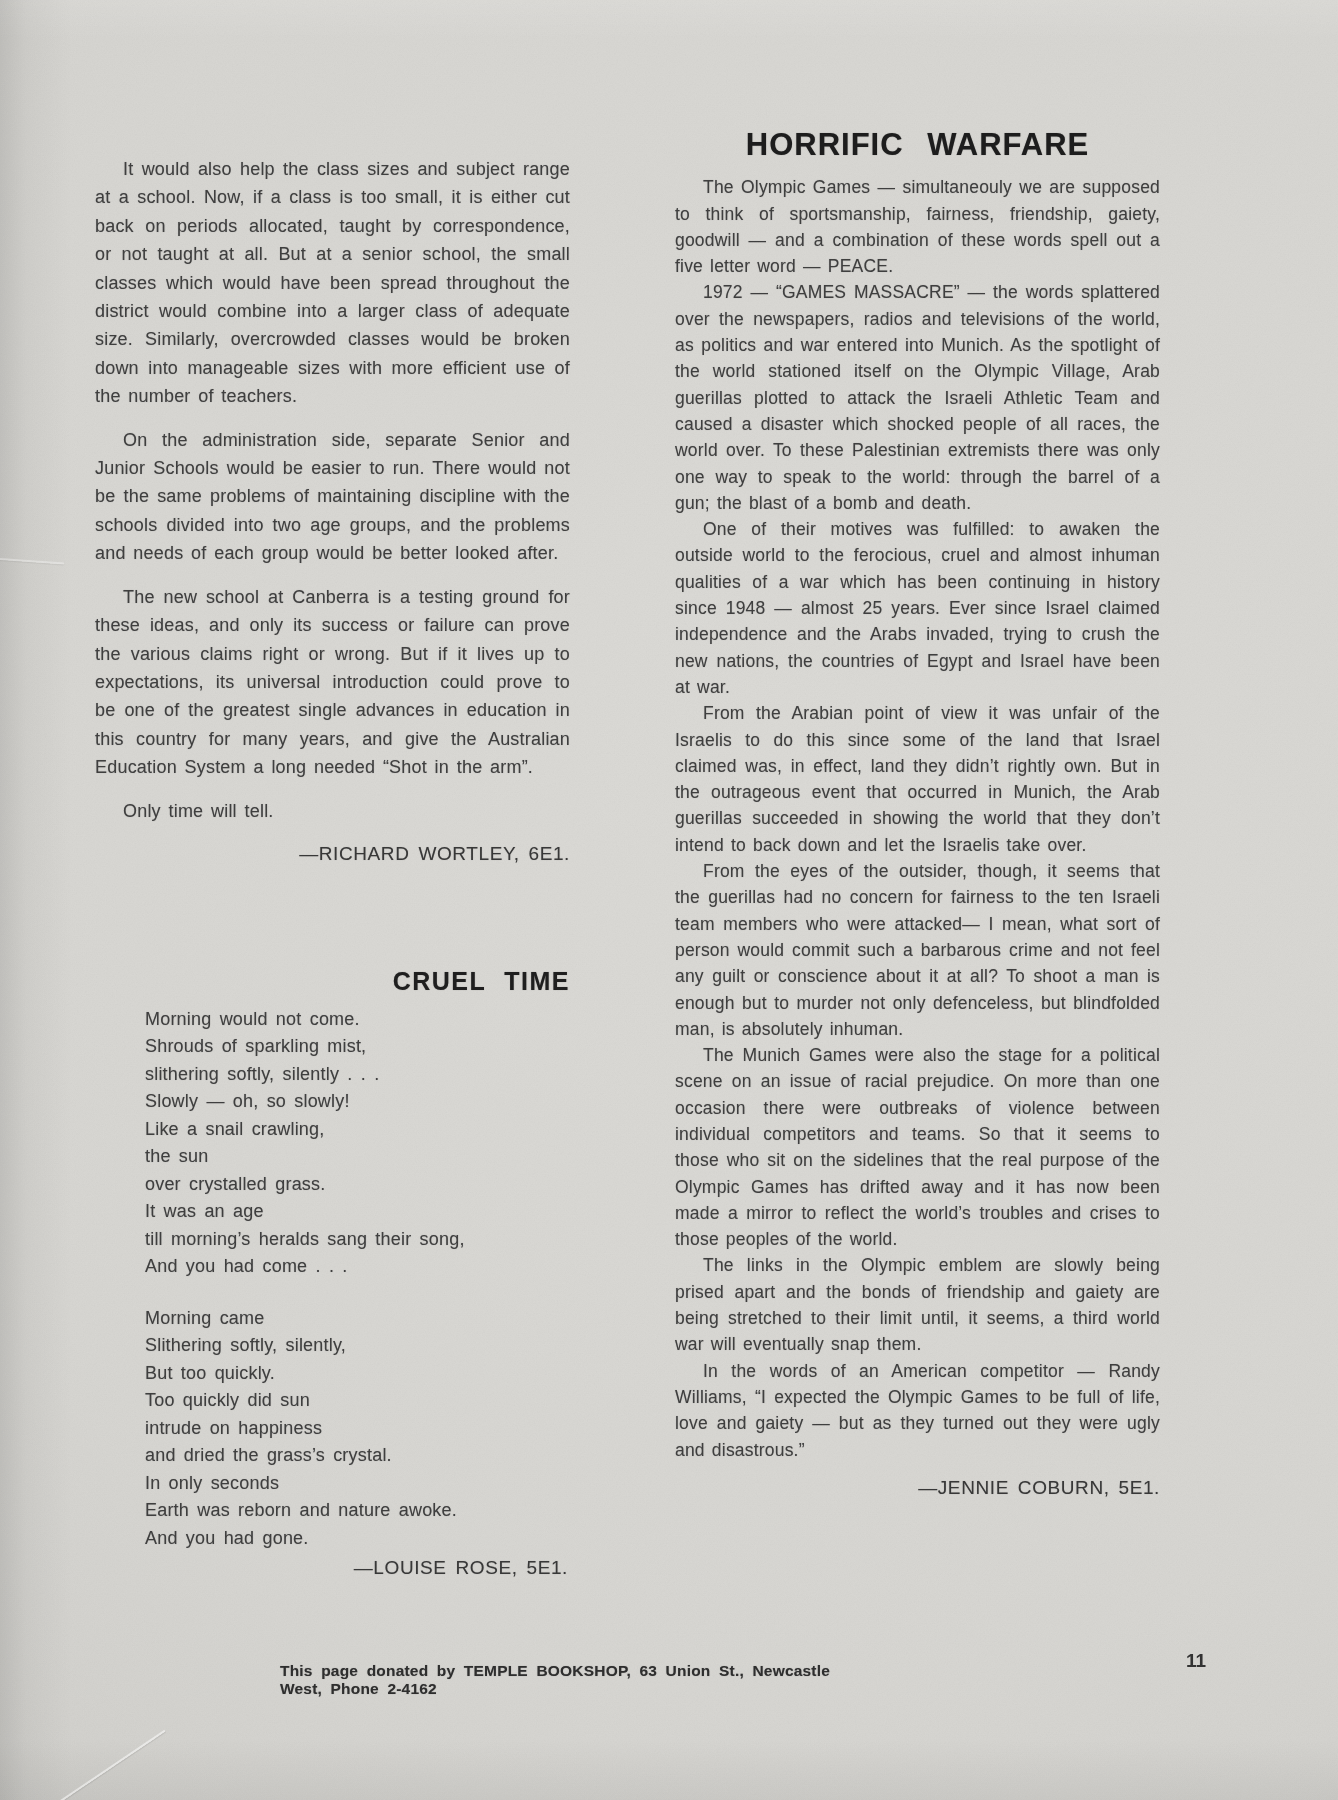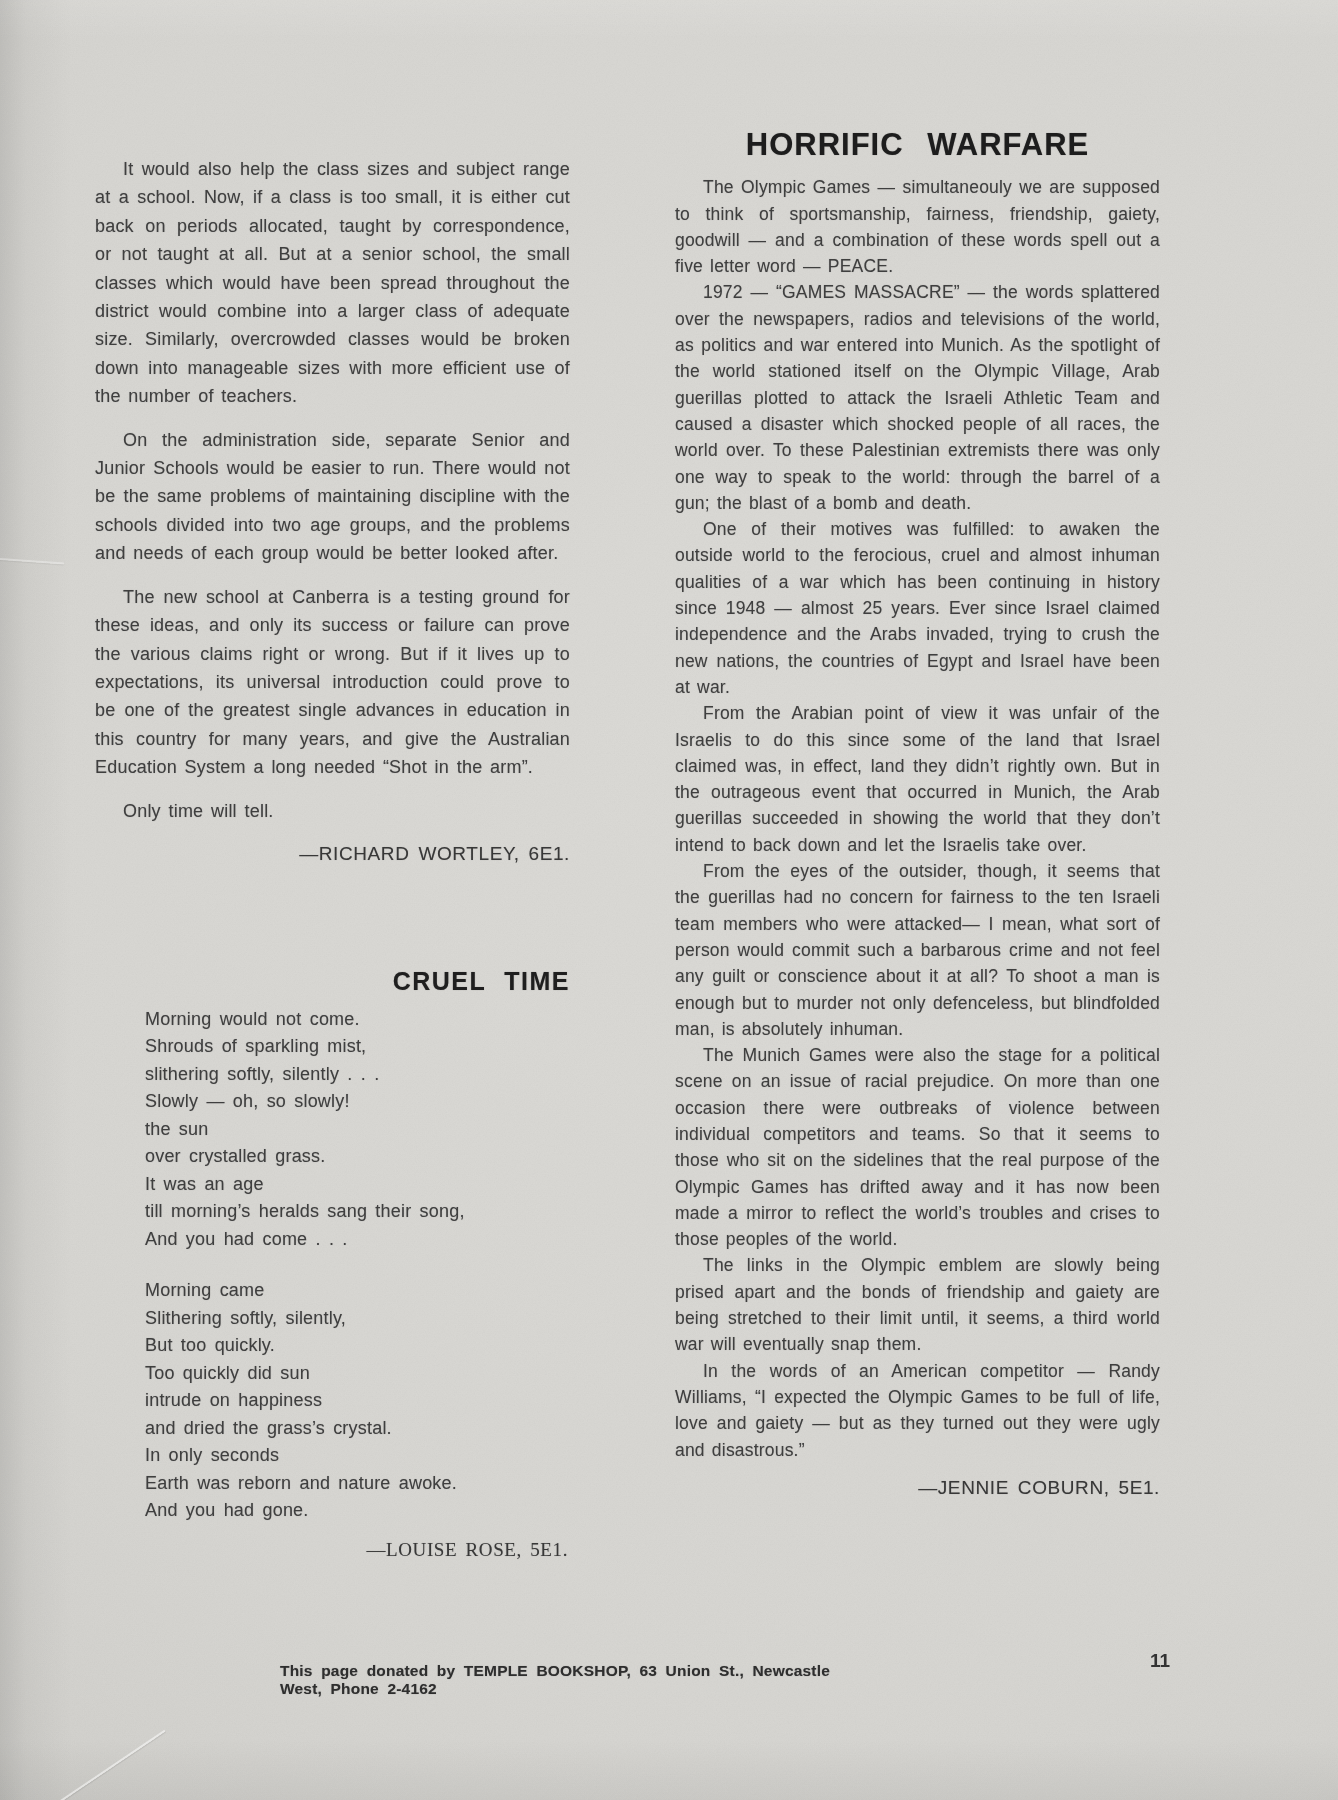--- a/index.html
+++ b/index.html
@@ -41,21 +41,21 @@
 
   .byline {
     margin: 12px 0 0 0;
     text-align: right;
     font-size: 19px;
     letter-spacing: 0.6px;
     word-spacing: 3px;
     color: #383838;
     text-shadow: 0 0 1px rgba(64,64,64,0.30);
   }
-  #left-poem .byline { margin-top: 11px; margin-right: 2px; font-family: Liberation Serif, serif; }
+  #left-poem .byline { margin-top: 2px; margin-right: 2px; }
 
   .rc-title {
     margin: 0 0 16px 0;
     font-size: 31px;
     font-weight: bold;
     text-align: center;
     letter-spacing: 1px;
     word-spacing: 14px;
     color: #1d1d1d;
     text-shadow: 0 0 1px rgba(30,30,30,0.4);
@@ -89,20 +89,21 @@
     letter-spacing: 0.2px;
     word-spacing: 4px;
     color: #2e2e2e;
     text-shadow: 0 0 1px rgba(40,40,40,0.35);
   }
   .page-number {
     position: absolute;
     left: 1150px;
     top: 1650px;
     width: 56px;
+    text-align: right;
     font-size: 19px;
     font-weight: bold;
     color: #333;
   }
 
   
   .crease-bottom-left {
     position: absolute;
     left: 46px;
     top: 1766px;
@@ -143,20 +144,21 @@
     <p class="byline">—RICHARD WORTLEY, 6E1.</p>
   </section>
 
   <section class="col" id="left-poem">
     <h2 class="poem-title">CRUEL TIME</h2>
     <div class="stanza">
       <div class="poem-line">Morning would not come.</div>
       <div class="poem-line">Shrouds of sparkling mist,</div>
       <div class="poem-line">slithering softly, silently . . .</div>
       <div class="poem-line">Slowly — oh, so slowly!</div>
+      <div class="poem-line">Like a snail crawling,</div>
       <div class="poem-line">the sun</div>
       <div class="poem-line">over crystalled grass.</div>
       <div class="poem-line">It was an age</div>
       <div class="poem-line">till morning’s heralds sang their song,</div>
       <div class="poem-line">And you had come . . .</div>
     </div>
     <div class="stanza stanza-2">
       <div class="poem-line">Morning came</div>
       <div class="poem-line">Slithering softly, silently,</div>
       <div class="poem-line">But too quickly.</div>

